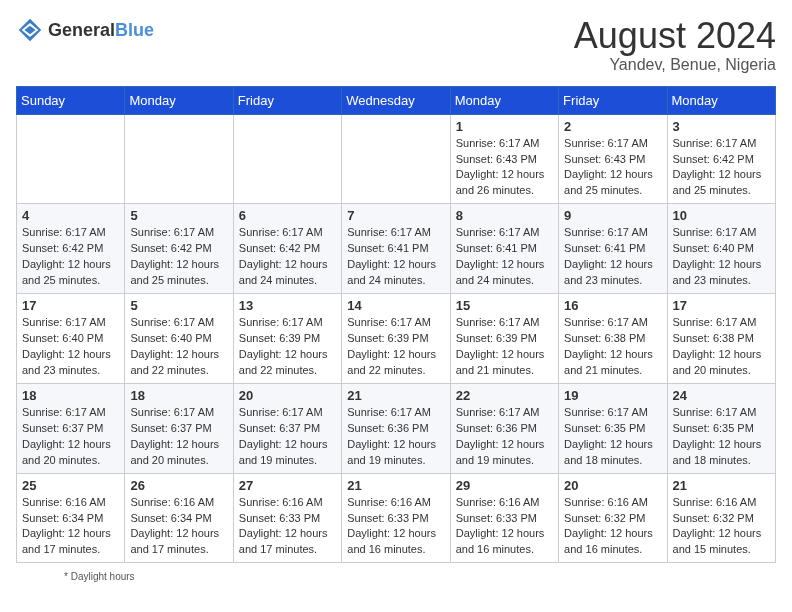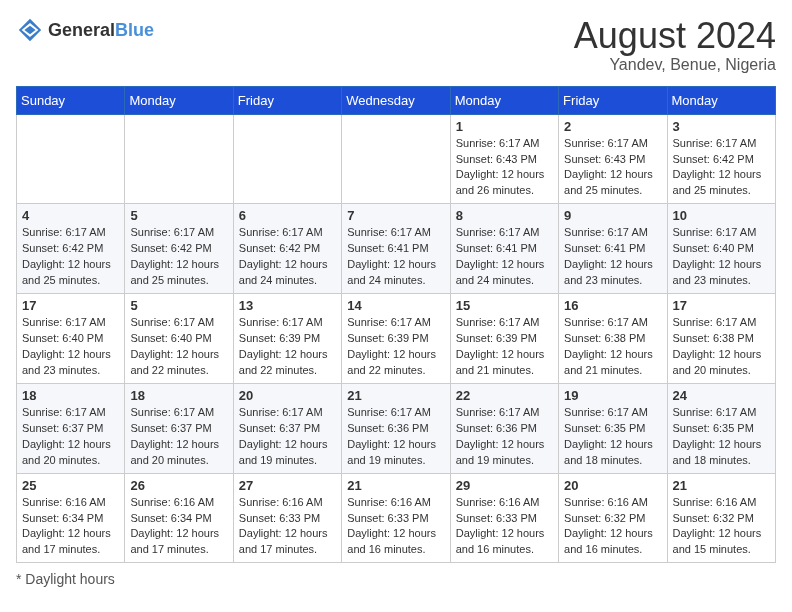--- a/index.html
+++ b/index.html
@@ -75,22 +75,23 @@
     .day-info {
       font-size: 11px;
       line-height: 1.45;
       color: #333;
     }
     .empty-cell {
       background: #fff !important;
     }
     .footer-note {
       margin-top: 8px;
-      font-size: 14px;
+      font-size: 10px;
       color: #555;
+      margin-left: 48px;
     }
   </style>
 </head>
 <body>
 
 <div class="header">
   <div class="logo">
     <svg class="logo-icon" viewBox="0 0 40 40">
       <polygon points="20,4 36,20 20,36 4,20" fill="#3a7dc9"></polygon>
       <polygon points="20,10 32,20 20,30 8,20" fill="#fff"></polygon>

